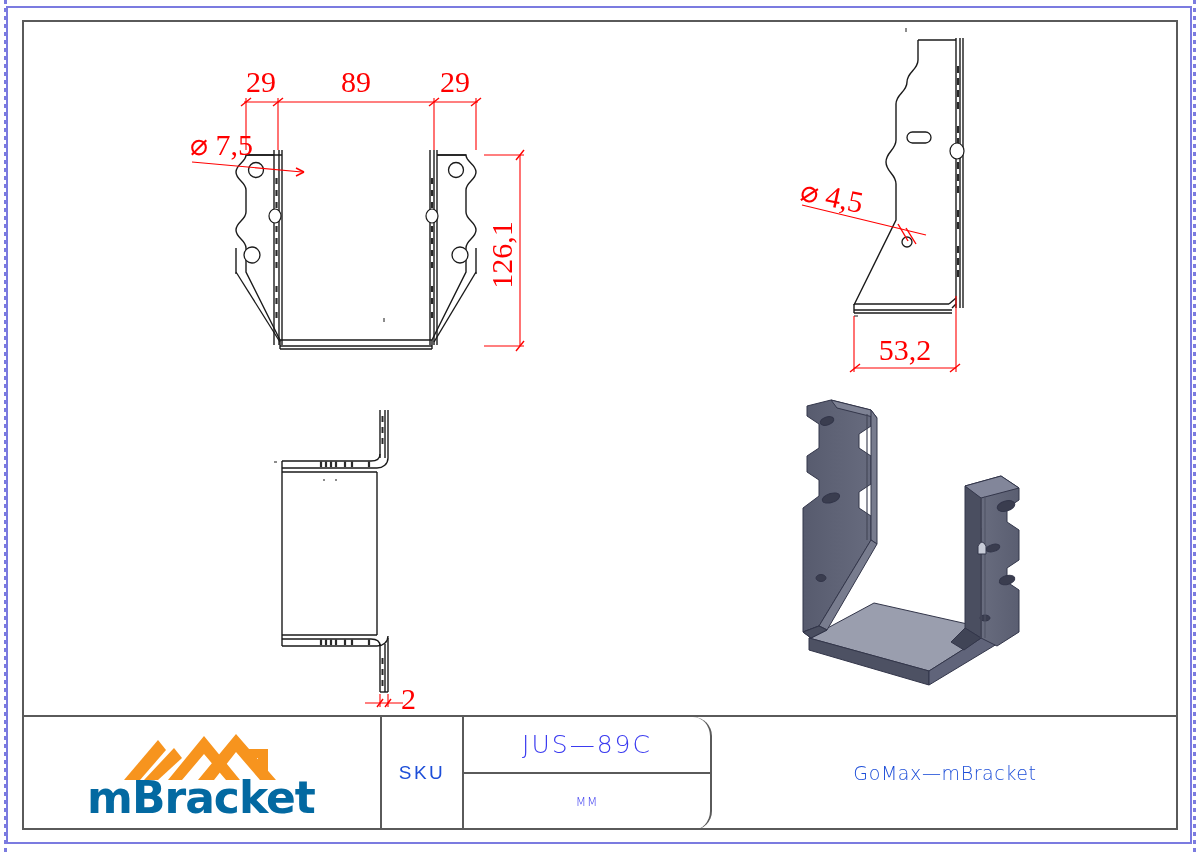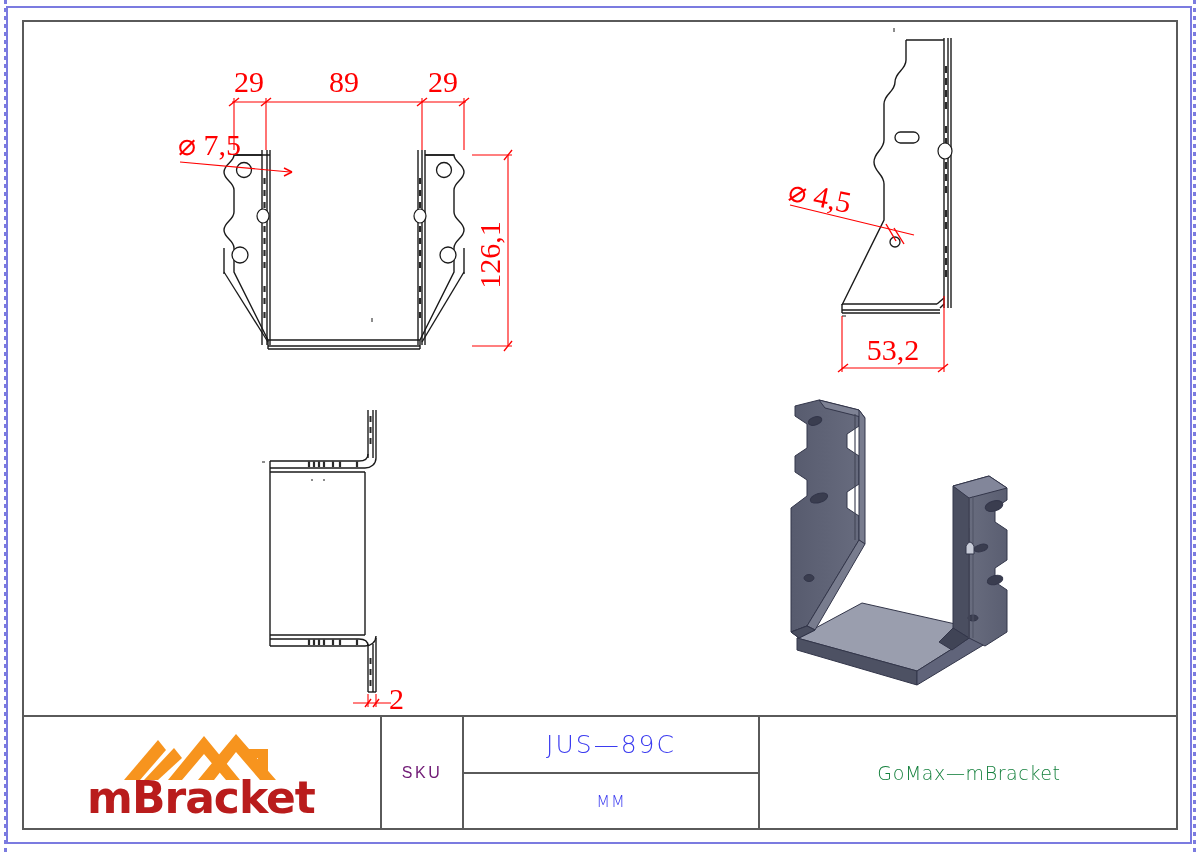--- a/index.html
+++ b/index.html
@@ -50,21 +50,21 @@
     position: absolute;
     left: 22px;
     top: 20px;
     width: 1156px;
     height: 810px;
     border: 2px solid #5a5a5a;
     box-sizing: border-box;
   }
   #drawing-area {
     position: absolute;
-    left: 22px;
+    left: 34px;
     top: 20px;
     width: 998px;
     height: 695px;
   }
   .view {
     position: absolute;
   }
   
   #title-block {
     position: absolute;
@@ -81,69 +81,69 @@
     display: flex;
     flex-direction: column;
   }
   #tb-logo-cell {
     width: 360px;
     border-right: 2px solid #5a5a5a;
     align-items: center;
     justify-content: center;
   }
   #tb-label-col { width: 82px; border-right: 2px solid #5a5a5a; }
-  #tb-value-col { width: 296px; border-right: 2px solid #5a5a5a; }
+  #tb-value-col { width: 248px; border-right: 2px solid #5a5a5a; border-radius: 19px; }
   #tb-brand-col { flex: 1 1 auto; }
   .tb-cell {
     flex: 1 1 50%;
     display: flex;
     align-items: center;
     justify-content: center;
     box-sizing: border-box;
   }
   .tb-cell.divider { border-bottom: 2px solid #5a5a5a; }
   .tb-label {
     font-family: "Liberation Sans", sans-serif;
-    font-size: 16px;
-    color: #701a75;
+    font-size: 19px;
+    color: #1d4ed8;
     letter-spacing: 2.5px;
     font-weight: 300;
   }
   .tb-value {
     font-family: "DejaVu Sans", sans-serif;
     font-size: 25px;
     color: #3b3bf0;
     letter-spacing: 2px;
     font-weight: 300;
   }
   .tb-value.small {
-    font-size: 16px;
+    font-size: 12px;
     letter-spacing: 1px;
   }
   .tb-brand {
     font-family: "DejaVu Sans", sans-serif;
     font-size: 19px;
-    color: #15803d;
+    color: #1d4ed8;
     letter-spacing: 0.6px;
     font-weight: 300;
   }
   
   #logo-wrap {
     display: flex;
     flex-direction: column;
     align-items: center;
     justify-content: center;
     width: 100%;
     height: 100%;
   }
   #logo-text {
     font-family: "DejaVu Sans", sans-serif;
     font-weight: bold;
     font-size: 44px;
-    color: #b91c1c;
+    color: #0369a1;
     letter-spacing: -1px;
     line-height: 1;
     margin-top: -10px;
   }
   svg { display: block; }
   .dim-text {
     font-family: "Liberation Serif", serif;
     fill: #ff0000;
     font-size: 30px;
   }

